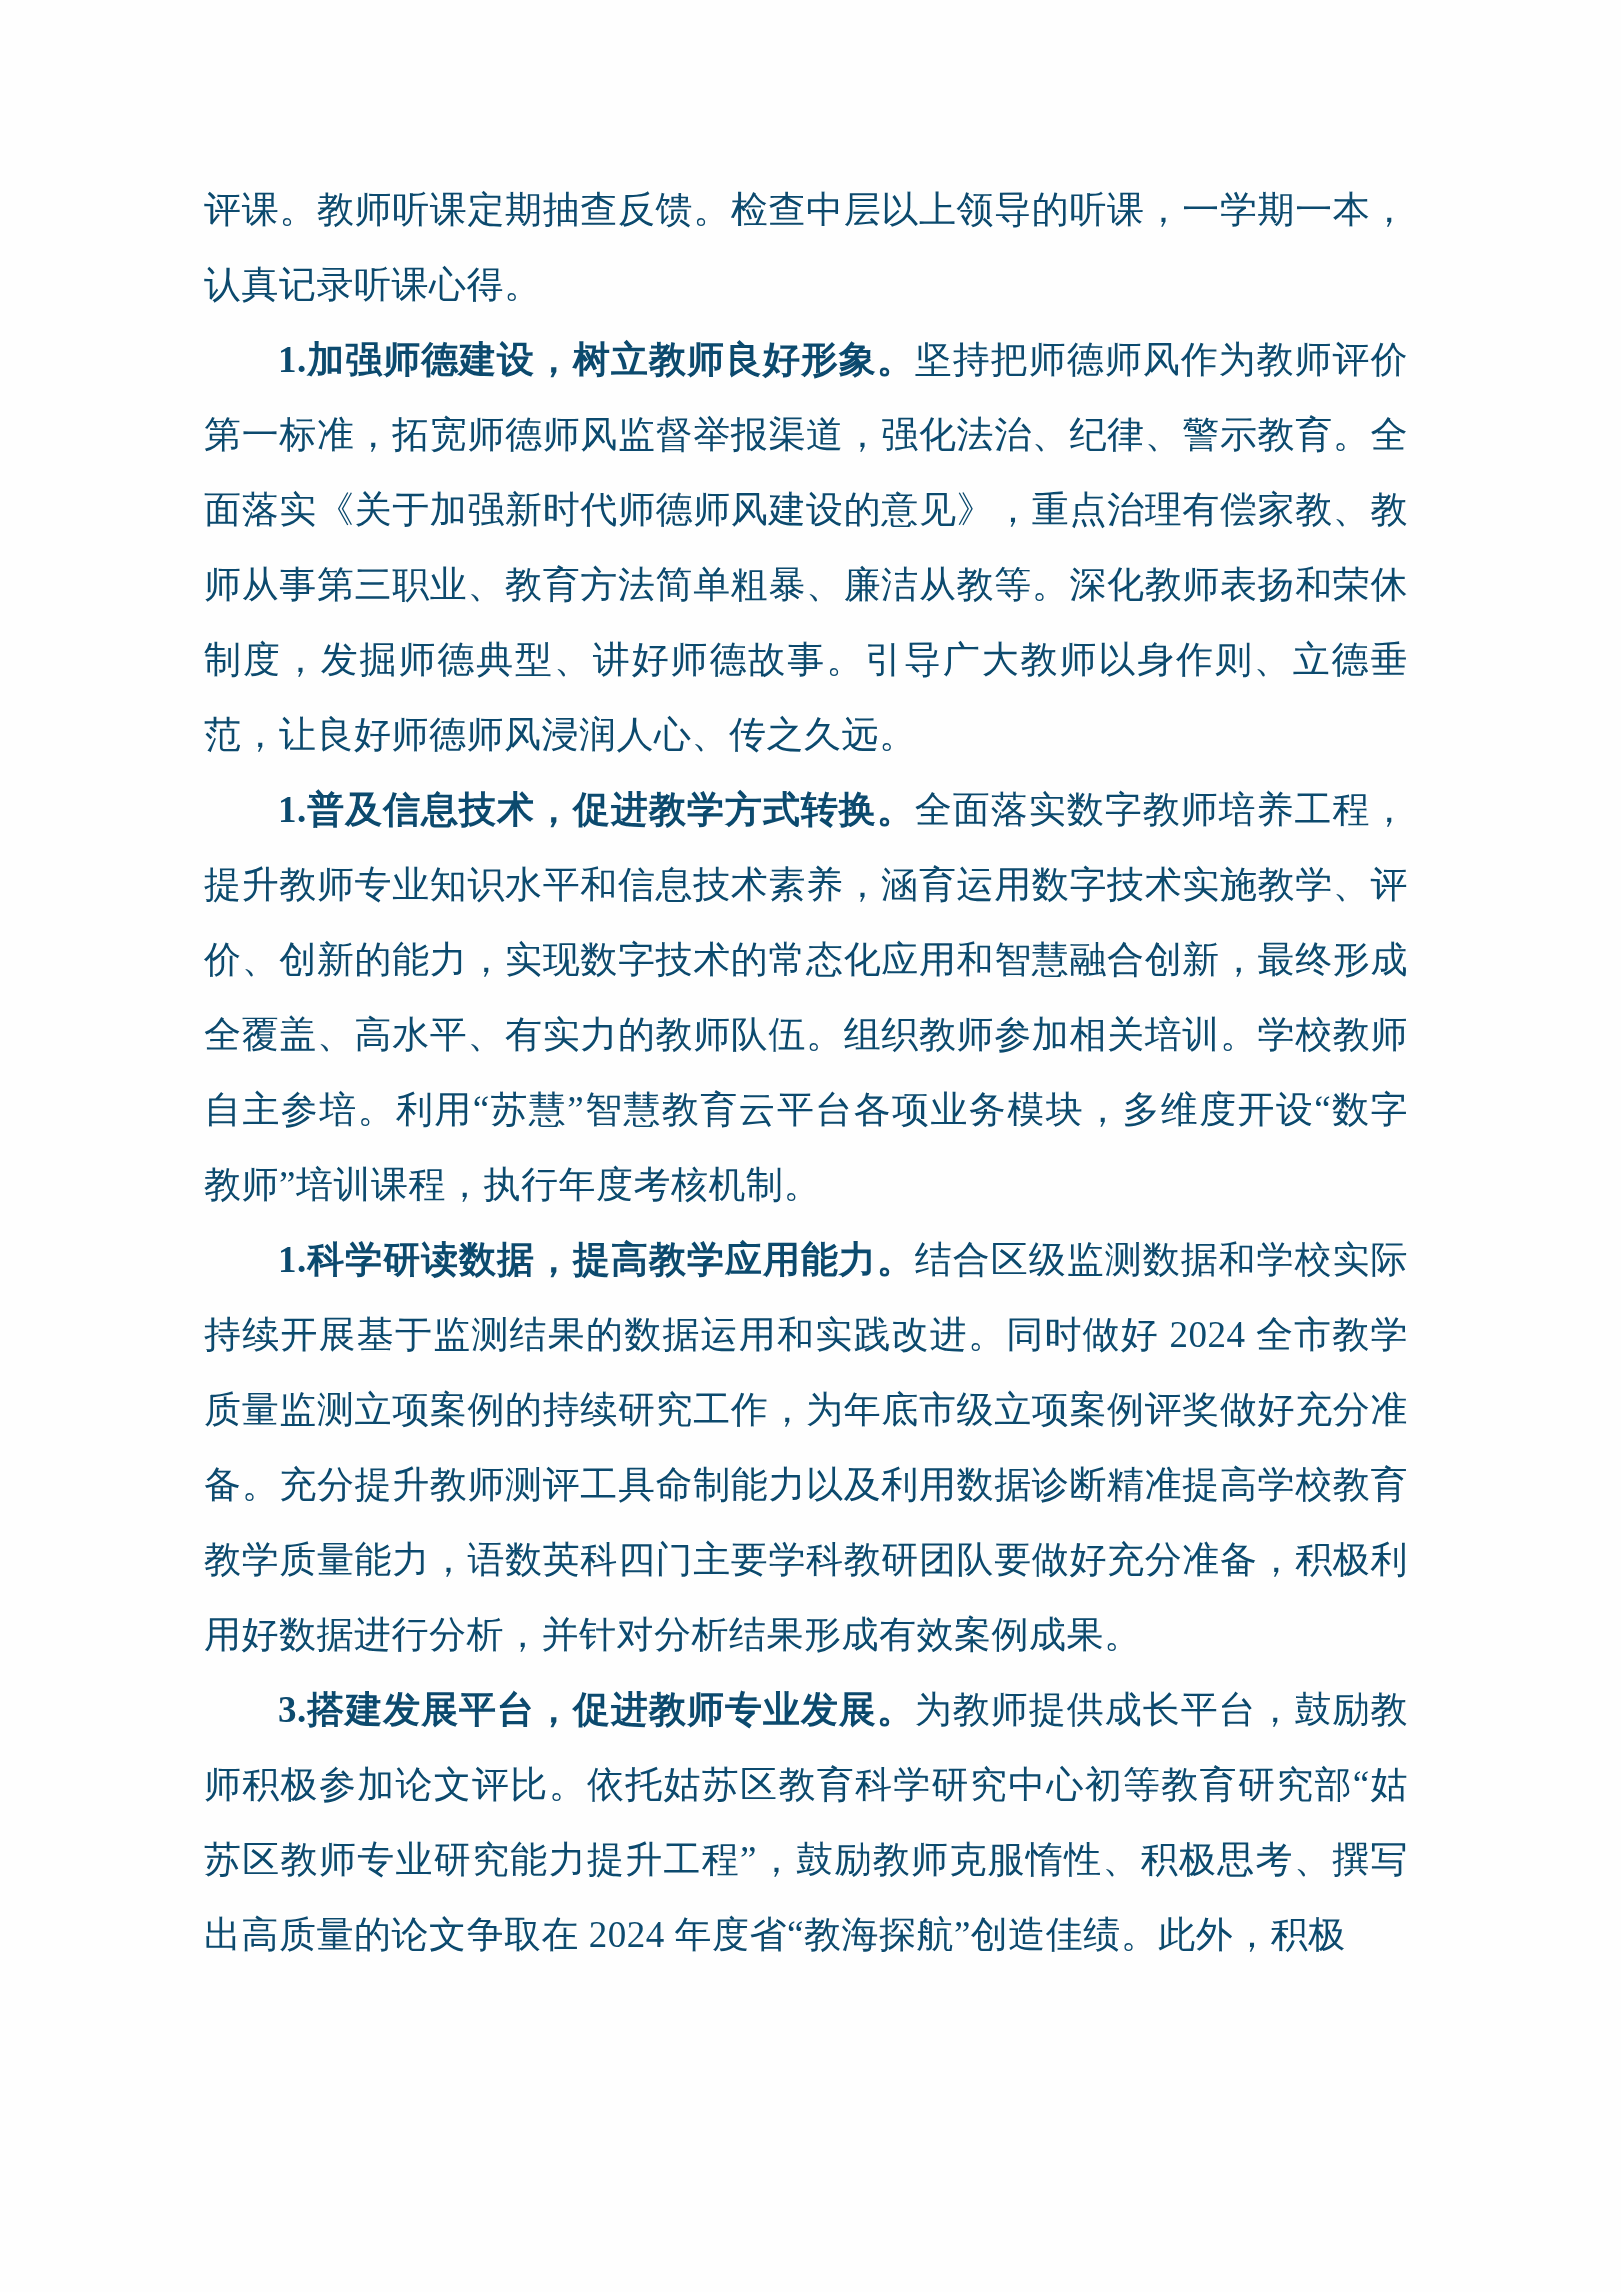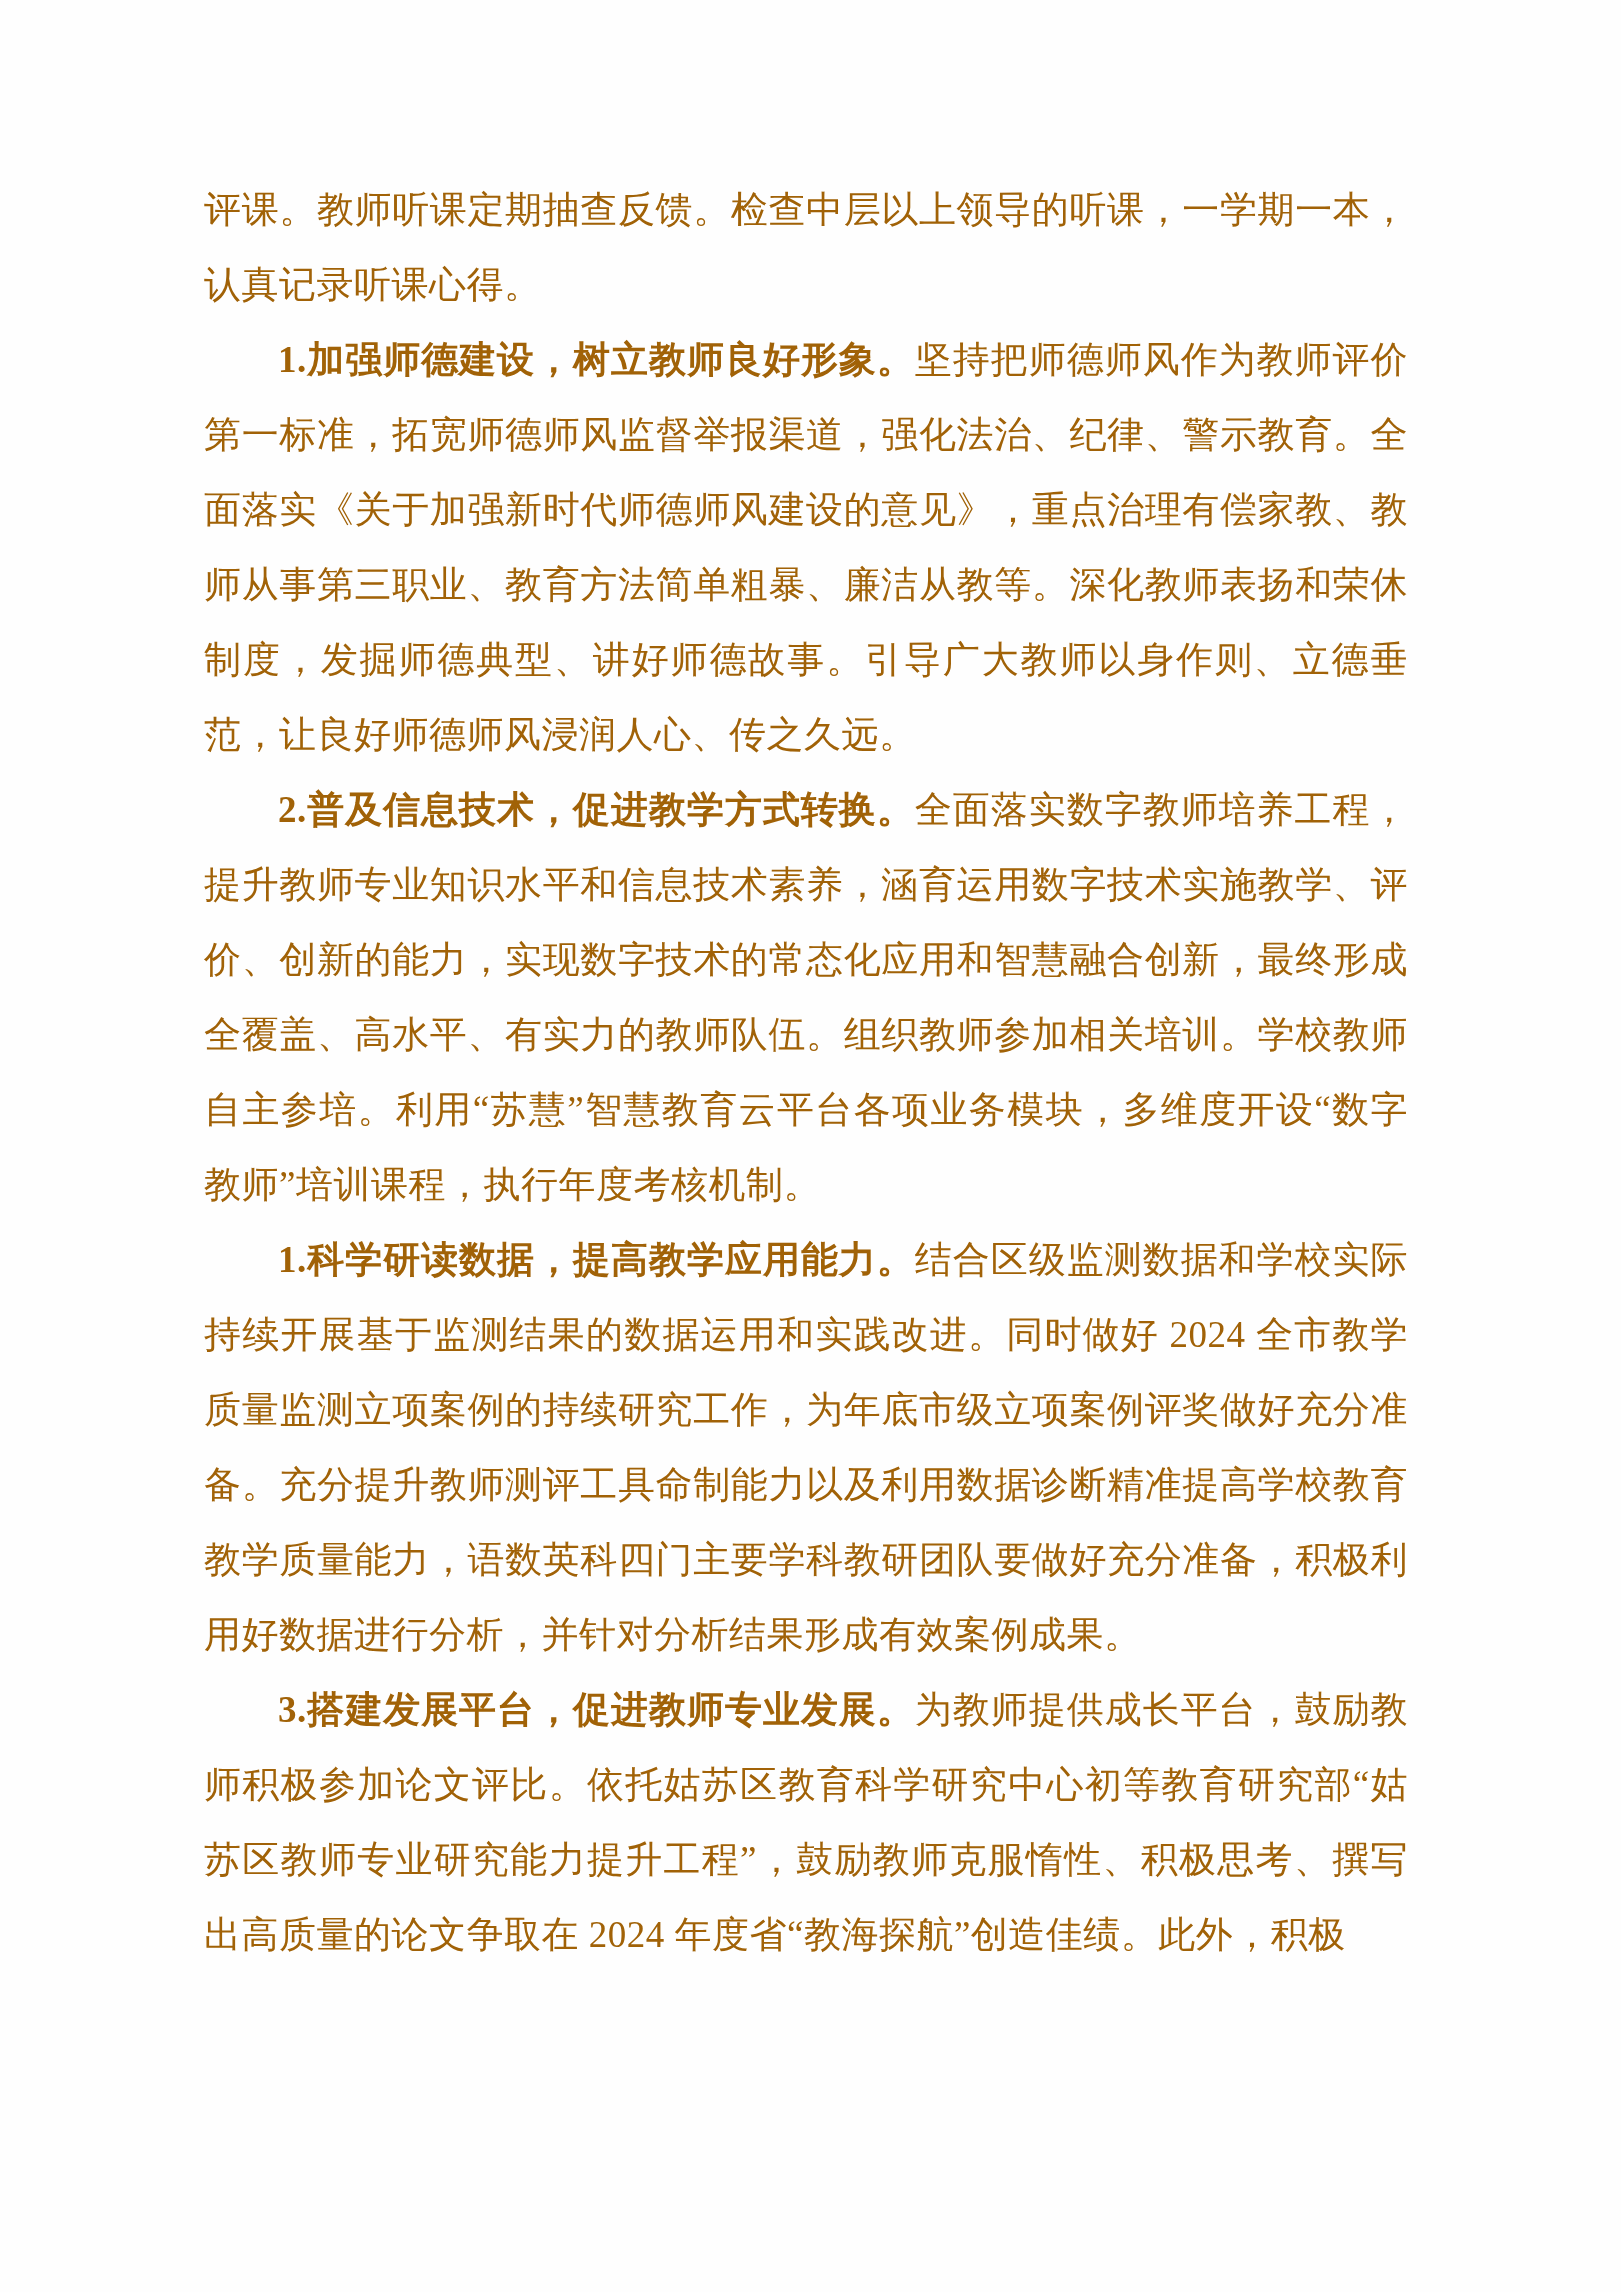--- a/index.html
+++ b/index.html
@@ -17,21 +17,21 @@
     width: 1621px;
     height: 2293px;
     background: #fefefe;
     overflow: hidden;
   }
   .doc {
     position: absolute;
     left: 204px;
     top: 172px;
     width: 1204px;
-    color: #a16207;
+    color: #0c4a6e;
     font-size: 37px;
     line-height: 75px;
     text-align: justify;
     letter-spacing: 0.5px;
   }
   .doc p, .doc h2 {
     margin: 0;
     padding: 0;
   }
   .para {
@@ -54,21 +54,21 @@
 <body>
 
 <div class="page">
   <div class="doc">
 
     <p class="cont">评课。教师听课定期抽查反馈。检查中层以上领导的听课，一学期一本，认真记录听课心得。</p>
 
 
     <p class="para"><span class="lead">1.加强师德建设，树立教师良好形象。</span><span>坚持把师德师风作为教师评价第一标准，拓宽师德师风监督举报渠道，强化法治、纪律、警示教育。全面落实《关于加强新时代师德师风建设的意见》，重点治理有偿家教、教师从事第三职业、教育方法简单粗暴、廉洁从教等。深化教师表扬和荣休制度，发掘师德典型、讲好师德故事。引导广大教师以身作则、立德垂范，让良好师德师风浸润人心、传之久远。</span></p>
 
-    <p class="para"><span class="lead">2.普及信息技术，促进教学方式转换。</span><span>全面落实数字教师培养工程，提升教师专业知识水平和信息技术素养，涵育运用数字技术实施教学、评价、创新的能力，实现数字技术的常态化应用和智慧融合创新，最终形成全覆盖、高水平、有实力的教师队伍。组织教师参加相关培训。学校教师自主参培。利用“苏慧”智慧教育云平台各项业务模块，多维度开设“数字教师”培训课程，执行年度考核机制。</span></p>
+    <p class="para"><span class="lead">1.普及信息技术，促进教学方式转换。</span><span>全面落实数字教师培养工程，提升教师专业知识水平和信息技术素养，涵育运用数字技术实施教学、评价、创新的能力，实现数字技术的常态化应用和智慧融合创新，最终形成全覆盖、高水平、有实力的教师队伍。组织教师参加相关培训。学校教师自主参培。利用“苏慧”智慧教育云平台各项业务模块，多维度开设“数字教师”培训课程，执行年度考核机制。</span></p>
 
     <p class="para"><span class="lead">1.科学研读数据，提高教学应用能力。</span><span>结合区级监测数据和学校实际持续开展基于监测结果的数据运用和实践改进。同时做好 2024 全市教学质量监测立项案例的持续研究工作，为年底市级立项案例评奖做好充分准备。充分提升教师测评工具命制能力以及利用数据诊断精准提高学校教育教学质量能力，语数英科四门主要学科教研团队要做好充分准备，积极利用好数据进行分析，并针对分析结果形成有效案例成果。</span></p>
 
     <p class="para"><span class="lead">3.搭建发展平台，促进教师专业发展。</span><span>为教师提供成长平台，鼓励教师积极参加论文评比。依托姑苏区教育科学研究中心初等教育研究部“姑苏区教师专业研究能力提升工程”，鼓励教师克服惰性、积极思考、撰写出高质量的论文争取在 2024 年度省“教海探航”创造佳绩。此外，积极</span></p>
 
   </div>
 </div>
 
 
 </body></html>

